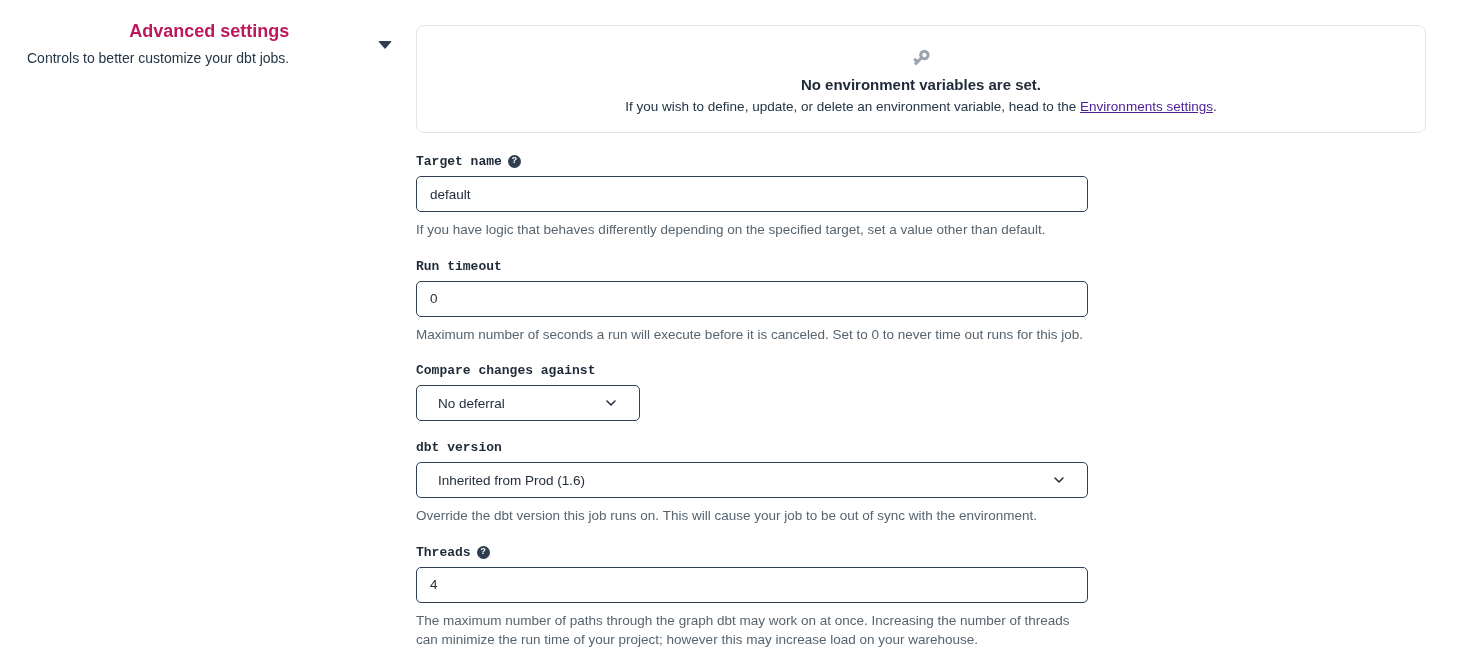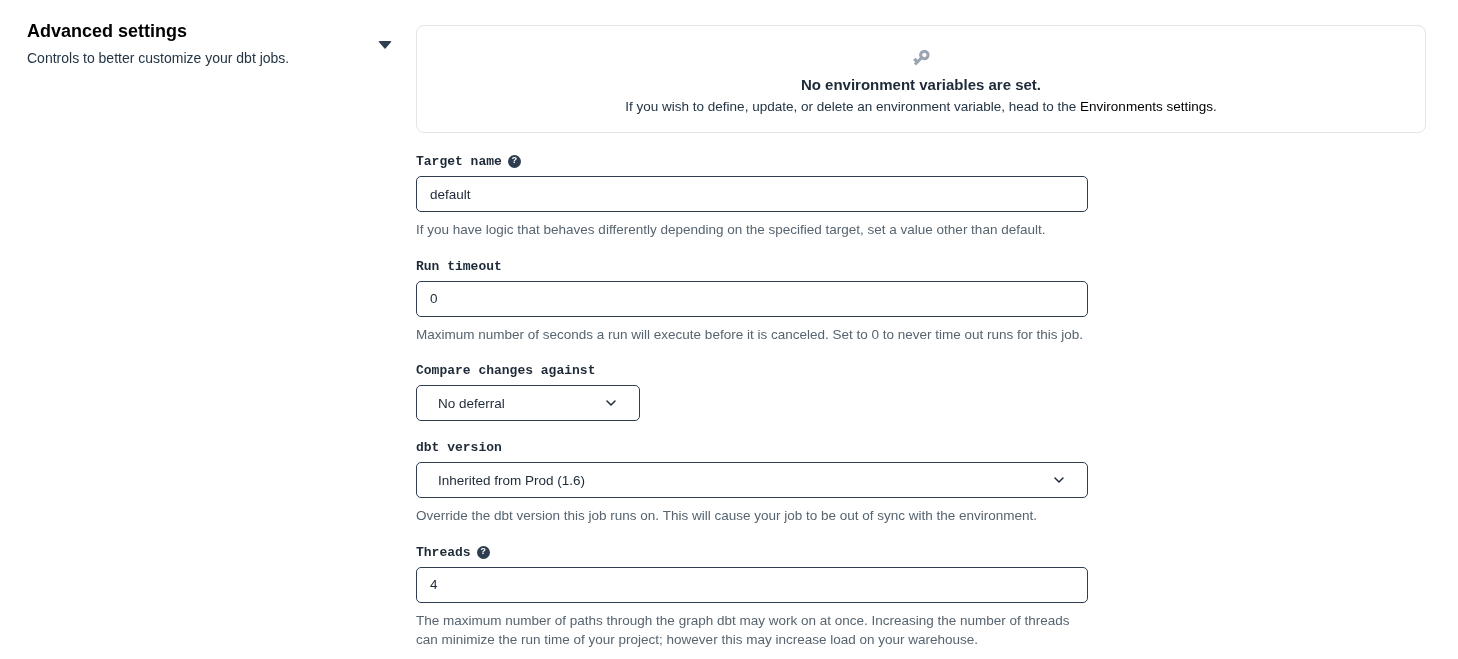--- a/index.html
+++ b/index.html
@@ -10,21 +10,21 @@
     overflow:hidden;
   }
   .layout { display:flex; align-items:flex-start; }
 
   
   .left-panel {
     width:416px; flex:0 0 416px;
     padding:20px 24px 0 27px;
     display:flex; justify-content:space-between; align-items:flex-start;
   }
-  .page-title { font-size:18px; font-weight:700; color:#000000; line-height:1.25; }
+  .page-title { font-size:18px; font-weight:700; color:#be185d; line-height:1.25;text-align:right; }
   .page-subtitle { font-size:14px; color:#243545; margin-top:6px; line-height:1.35; }
   .collapse-caret {
     margin-top:21px;
     width:0; height:0;
     border-left:7px solid transparent;
     border-right:7px solid transparent;
     border-top:8px solid #2e3d4f;
     border-radius:2px;
     cursor:pointer;
   }
@@ -36,21 +36,21 @@
     width:1010px; height:108px;
     border:1px solid #e2e4e8; border-radius:8px;
     display:flex; flex-direction:column; align-items:center; justify-content:center;
     text-align:center;
     margin-bottom:21px;
     background:#ffffff;
   }
   .key-icon { margin-bottom:7px; }
   .env-title { font-size:15px; font-weight:700; color:#1e2a38; margin-bottom:6px; }
   .env-msg { font-size:13.5px; color:#243545; }
-  .env-link { color:#000000; cursor:pointer; }
+  .env-link { color:#4c1d95; text-decoration:underline; cursor:pointer; }
 
   .form-col { width:672px; }
   .field-group { margin-bottom:19px; }
   .field-label {
     display:flex; align-items:center; gap:6px;
     font-size:13px; font-weight:700; color:#1e2a38;
     margin-bottom:7px;
     font-family:Liberation Mono, monospace;
   }
   .help-icon {

